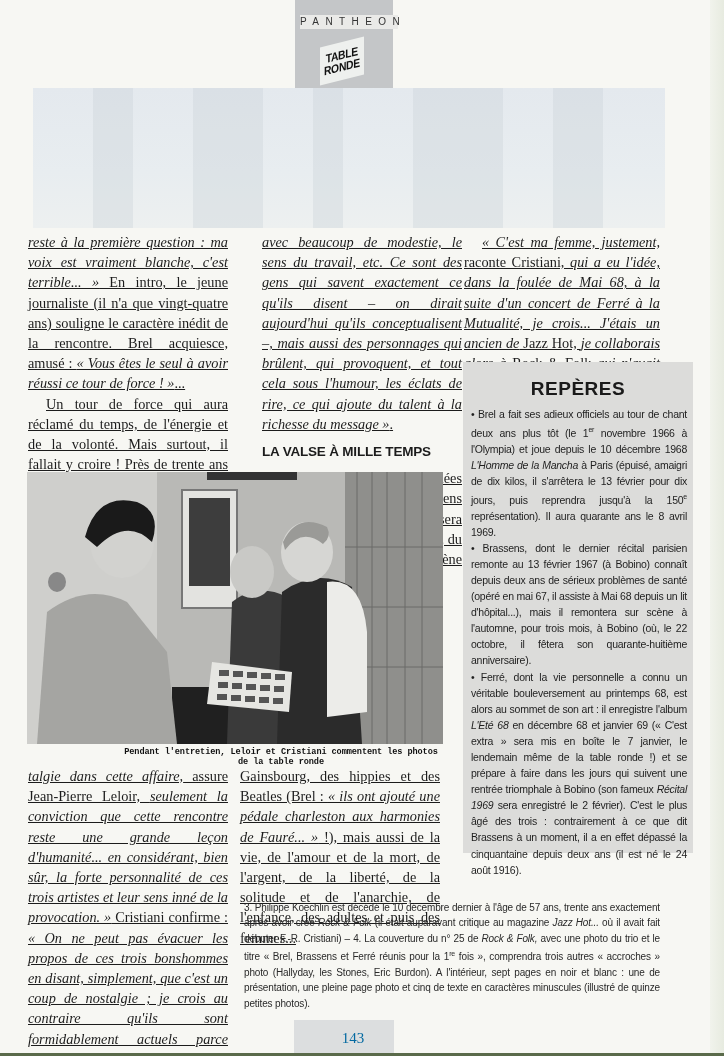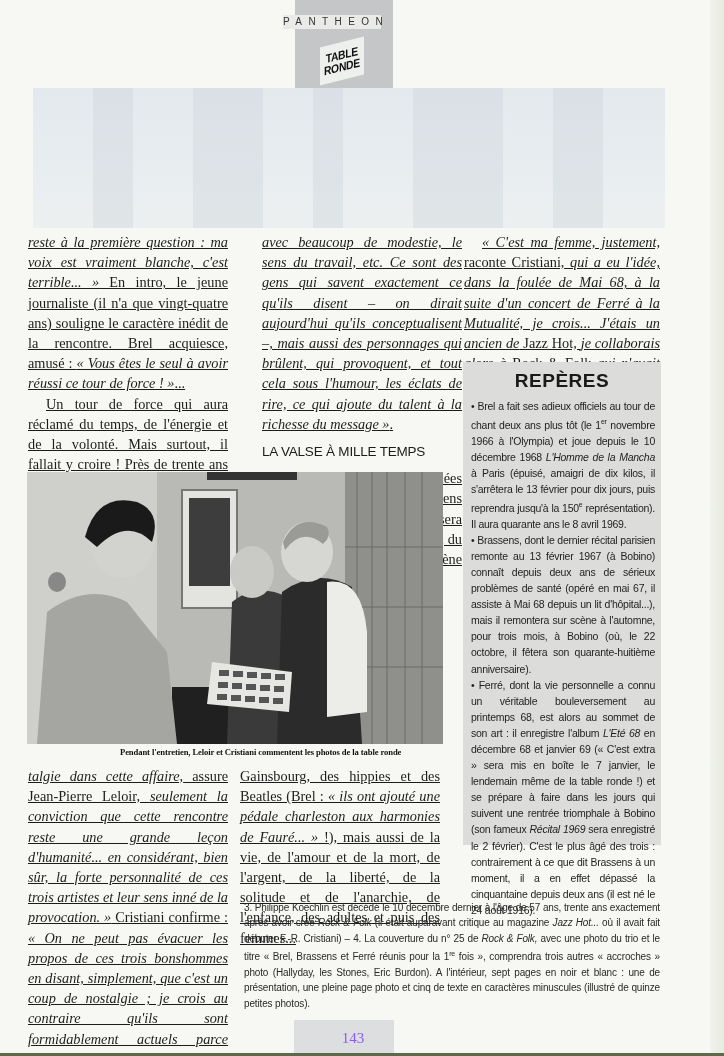--- a/index.html
+++ b/index.html
@@ -1,37 +1,37 @@
 <!DOCTYPE html>
 <html><head>
 <meta charset="utf-8">
 <style>
   html,body{margin:0;padding:0;}
   body{width:724px;height:1056px;background:#f7f7f3;position:relative;overflow:hidden;font-family:"Liberation Serif","DejaVu Serif",serif;color:#1c1c1c;}
   .spine{position:absolute;right:0;top:0;width:14px;height:1056px;background:linear-gradient(to right,#f1f3ec,#e7ebe0);}
   .header-tab{position:absolute;left:295px;top:0;width:98px;height:95px;background:#c4c6c8;}
-  .header-title{position:absolute;left:283px;top:15px;width:98px;height:14px;background:#eaeae8;font-family:"Liberation Sans",sans-serif;font-size:10px;letter-spacing:6.4px;text-align:center;line-height:14px;color:#333;}
+  .header-title{position:absolute;left:300px;top:15px;width:98px;height:14px;background:#eaeae8;font-family:"Liberation Sans",sans-serif;font-size:10px;letter-spacing:6.4px;text-align:center;line-height:14px;color:#333;}
   .header-badge{position:absolute;left:320px;top:42px;width:44px;height:38px;background:#eef0ee;transform:skewY(-14deg);display:flex;flex-direction:column;align-items:center;justify-content:center;}
   .header-badge span{font-family:"Liberation Sans",sans-serif;font-size:12px;line-height:12px;color:#111;font-weight:bold;letter-spacing:-0.3px;transform:scaleX(0.86);display:block;}
   .bg-photo{position:absolute;left:33px;top:88px;width:632px;height:140px;background:linear-gradient(180deg,#e4e9ee 0%,#e8edf0 60%,#edf0f0 100%);}
   .bg-stripe{position:absolute;top:0;height:100%;background:rgba(200,208,216,0.35);}
   .col{position:absolute;font-size:14.3px;line-height:20.2px;text-align:justify;}
   .col p{margin:0;text-decoration:underline;}
   .col .ind{text-indent:18px;}
   .it{font-style:italic;}
-  .h-section{font-family:"Liberation Sans",sans-serif;font-weight:normal;font-size:13.5px;margin:8px 0 6px 0;letter-spacing:-0.2px;}
+  .h-section{font-family:"Liberation Sans",sans-serif;font-weight:bold;font-size:13.5px;margin:8px 0 6px 0;letter-spacing:-0.2px;}
   .photo{position:absolute;left:27px;top:472px;width:416px;height:272px;background:#2a2a2a;overflow:hidden;}
-  .caption{position:absolute;left:120px;top:747px;width:322px;font-family:Liberation Serif, serif;font-weight:bold;font-size:8.6px;text-align:left;color:#111;letter-spacing:-0.1px;}
-  .reperes{position:absolute;left:463px;top:362px;width:198px;height:483px;background:#dcdcda;padding:0 0 0 0;}
+  .caption{position:absolute;left:120px;top:747px;width:322px;font-family:Liberation Mono, monospace;font-weight:bold;font-size:8.6px;text-align:center;color:#111;letter-spacing:-0.1px;}
+  .reperes{position:absolute;left:463px;top:362px;width:230px;height:483px;background:#dcdcda;padding:8px 0 0 0;}
   .reperes h2{margin:8px 0 6px 0;text-align:center;font-family:"Liberation Sans",sans-serif;font-weight:bold;font-size:19px;letter-spacing:0.5px;color:#1a1a1a;}
   .reperes .body{padding:0 6px 0 8px;font-family:"Liberation Sans",sans-serif;font-size:10.5px;line-height:16.1px;text-align:justify;color:#1e1e1e;letter-spacing:-0.25px;}
   .reperes .body p{margin:0;}
   .footnotes{position:absolute;left:244px;top:900px;width:416px;font-family:"Liberation Sans",sans-serif;font-size:10px;line-height:15.4px;text-align:justify;color:#2a2a2a;letter-spacing:-0.15px;}
   .page-num-box{position:absolute;left:294px;top:1020px;width:100px;height:36px;background:#dcdedf;}
-  .page-num{position:absolute;left:294px;top:1030px;width:118px;text-align:center;font-size:15px;color:#8b5cf6;}
+  .page-num{position:absolute;left:294px;top:1030px;width:118px;text-align:center;font-size:15px;color:#0369a1;}
   .bottom-line{position:absolute;left:0;top:1053px;width:724px;height:3px;background:#5a6a4a;}
   sup{font-size:7px;}
 </style>
 </head>
 <body>
 
 <div class="spine"></div>
 
 <div class="header-tab"></div>
 <div class="header-title">PANTHEON</div>

